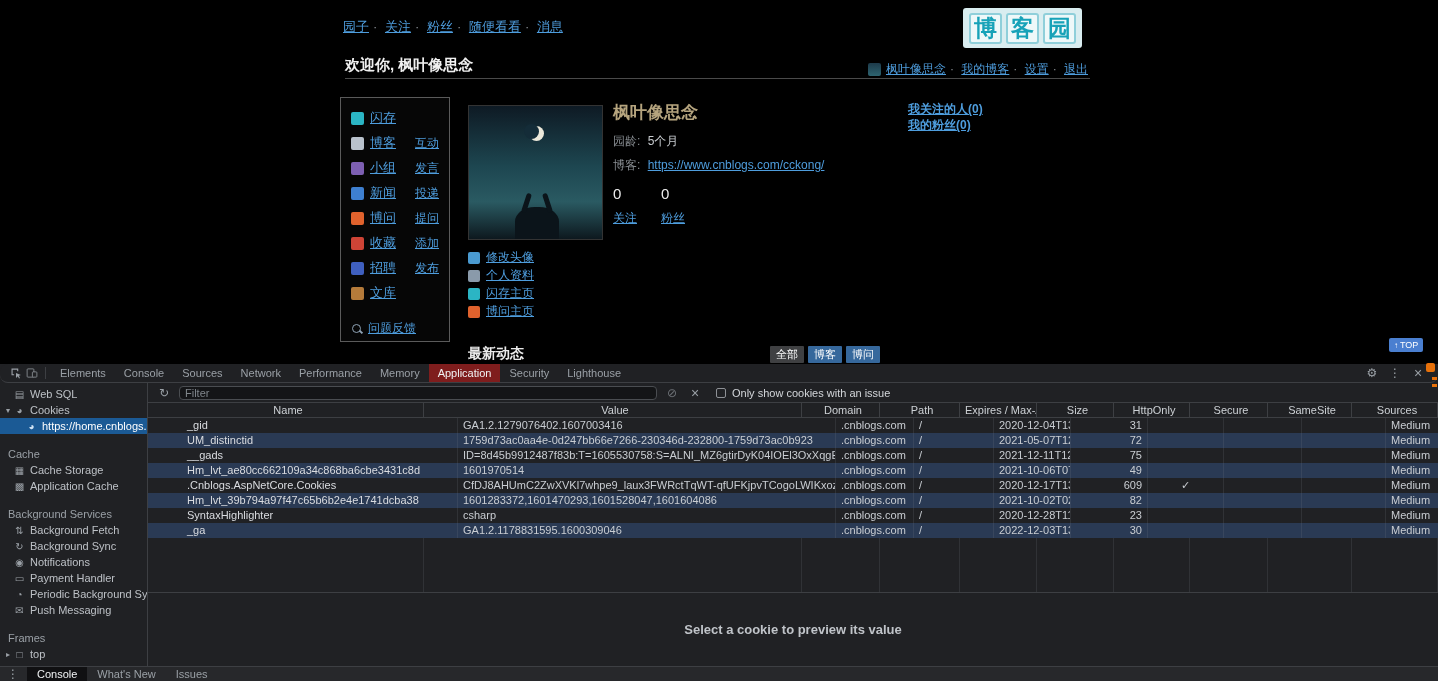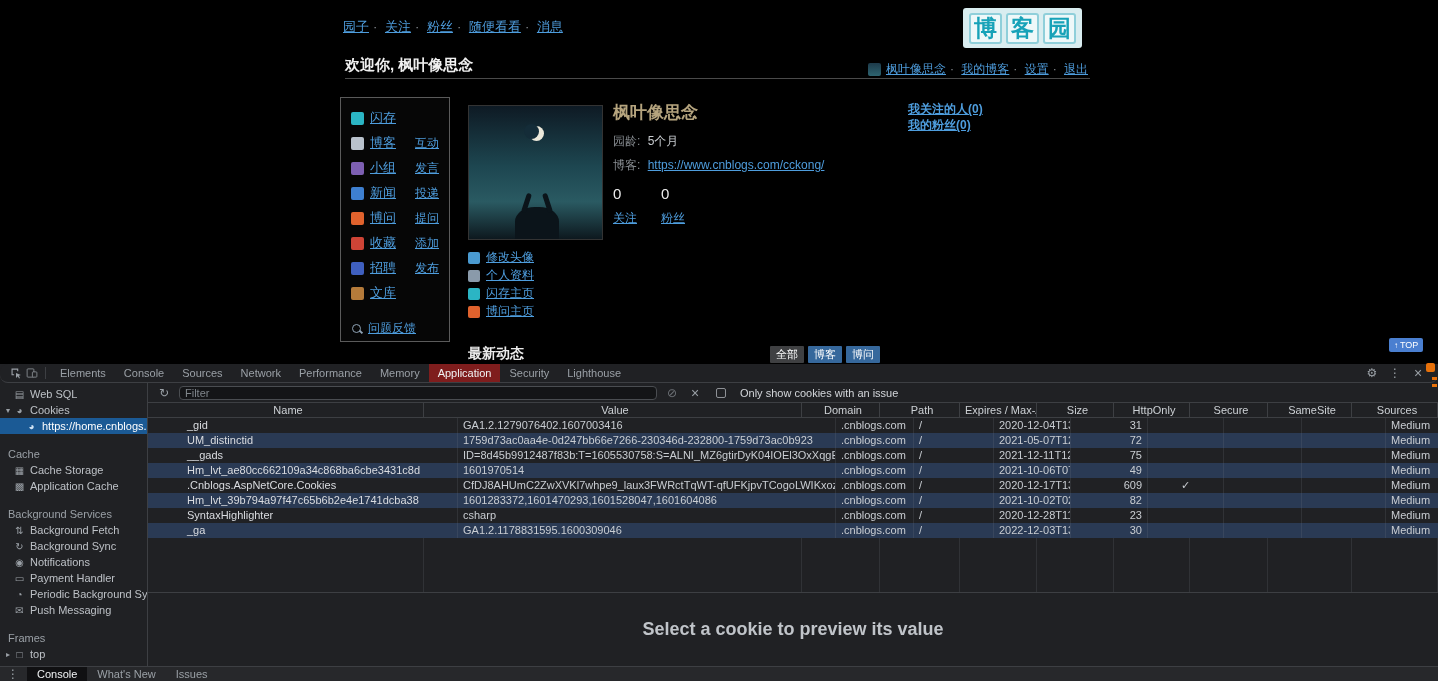--- a/index.html
+++ b/index.html
@@ -104,40 +104,40 @@
 
   .dt-main { flex:1; min-width:0; display:flex; flex-direction:column; }
   .cookie-toolbar { height:20px; flex:none; display:flex; align-items:center; border-bottom:1px solid #3d3f43;
                     padding-left:8px; gap:7px; }
   .refresh-icon::before { content:"↻"; }
   .filter-input { width:478px; height:14px; background:#141517; border:1px solid #4a4d51; border-radius:4px;
                   color:#e8eaed; font-size:11px; padding:0 5px; outline:none; font-family:inherit; }
   .filter-input::placeholder { color:#80868b; }
   .clearall-icon::before { content:"⊘"; color:#6e7277; }
   .delete-icon::before { content:"×"; font-size:14px; }
-  .issue-filter { display:flex; align-items:center; gap:14px; margin-left:6px; }
+  .issue-filter { display:flex; align-items:center; gap:6px; margin-left:6px; }
   .checkbox { width:10px; height:10px; border:1px solid #8e9196; border-radius:2px; background:transparent; cursor:pointer; }
   .cb-label { color:#d3d6da; }
 
   .grid-cols { display:grid; grid-template-columns:276px 378px 78px 80px 77px 77px 76px 78px 84px 86px; }
   .cookie-header { height:15px; flex:none; border-bottom:1px solid #3d3f43;text-align:center; }
   .hcell { border-right:1px solid #3d3f43; padding-left:5px; line-height:14px; color:#cdd1d5;
            overflow:hidden; white-space:nowrap; cursor:pointer; }
   .cookie-rows { flex:none; }
   .cookie-row { height:15px; cursor:default;padding-left:34px; }
   .cookie-rows > div:nth-of-type(even) { background:#2a3a54; }
   .ccell { border-right:1px solid rgba(120,130,140,.18); padding-left:5px; line-height:15px;
            overflow:hidden; white-space:nowrap; color:#c9cdd2; }
   .c-name { color:#dadce0; }
   .c-size { text-align:right; padding-right:5px; }
   .c-http { text-align:center; padding-left:0; }
   .cookie-filler { flex:none; height:54px; }
   .fcell { border-right:1px solid rgba(120,130,140,.18); }
   .cookie-preview { height:74px; flex:none; border-top:1px solid #3d3f43; display:flex; align-items:center;
-                    justify-content:center; color:#c0c4c9; font-size:18px; font-weight:600; }
+                    justify-content:center; color:#c0c4c9; font-size:13px; font-weight:600; }
 
   .dt-statusbar { height:15px; border-top:1px solid #3d3f43; background:#27282b; display:flex;
                   align-items:center; padding-left:5px; }
   .drawer-tabs { display:flex; margin-left:6px; }
   .drawer-tab { padding:0 10px; color:#9aa0a6; line-height:14px; cursor:pointer; }
   .drawer-tab.active { color:#f1f3f4; background:#101012; }
 
   .marker { position:absolute; background:#e8710a; }
   .m1 { left:1426px; top:363px; width:9px; height:9px; border-radius:2px; }
   .m2 { left:1432px; top:377px; width:5px; height:3px; }

